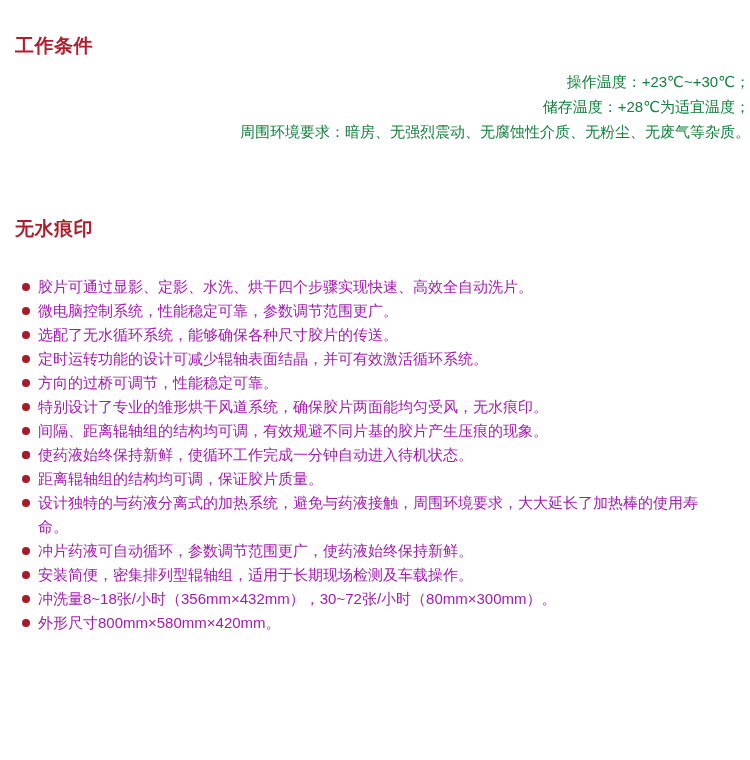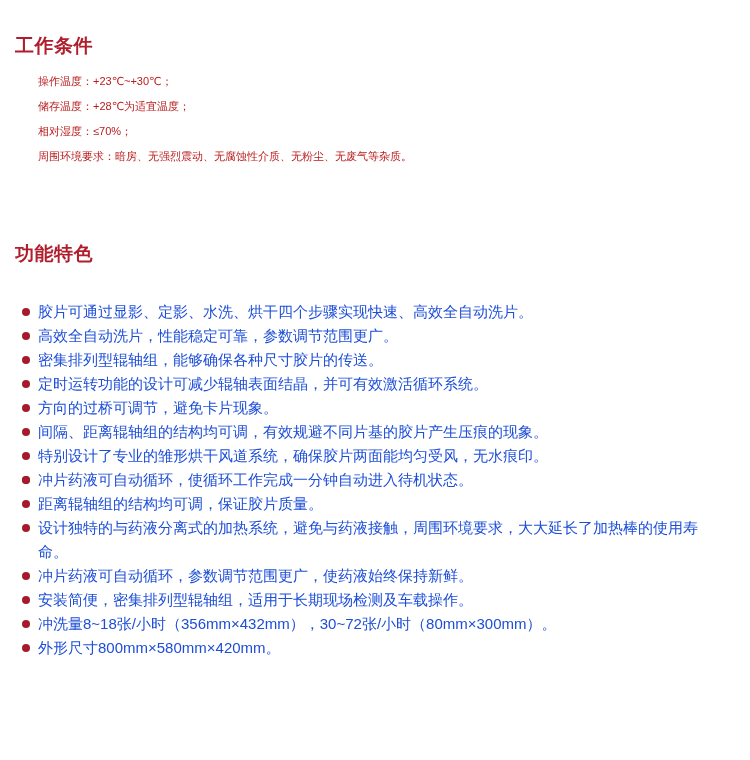--- a/index.html
+++ b/index.html
@@ -21,38 +21,39 @@
     line-height: 20px;
     font-weight: bold;
     color: #b01e2e;
     margin-left: 15px;
     letter-spacing: 0.5px;
   }
   .cond-lines {
     margin: 13px 0 0 38px;
   }
   .cond-line {
-    font-size: 11px;
+    font-size: 15px;
     line-height: 25px;
-    color: #b91c1c;
+    color: #15803d;
+    text-align: right;
   }
   .section-features .section-title {
     margin-top: 75px;
   }
   .features {
     list-style: none;
     margin: 36px 30px 0 22px;
     width: 692px;
   }
   .feature-item {
     position: relative;
     padding-left: 16px;
     font-size: 15px;
     line-height: 24px;
-    color: #1d4ed8;
+    color: #a21caf;
   }
   .bullet {
     position: absolute;
     left: 0;
     top: 8px;
     width: 8px;
     height: 8px;
     border-radius: 50%;
     background: #a61b29;
   }
@@ -60,37 +61,36 @@
 </head>
 <body>
 
 <div class="page">
 
   <section class="section-working-conditions">
     <h2 class="section-title">工作条件</h2>
     <div class="cond-lines">
       <p class="cond-line">操作温度：+23℃~+30℃；</p>
       <p class="cond-line">储存温度：+28℃为适宜温度；</p>
-      <p class="cond-line">相对湿度：≤70%；</p>
       <p class="cond-line">周围环境要求：暗房、无强烈震动、无腐蚀性介质、无粉尘、无废气等杂质。</p>
     </div>
   </section>
 
   <section class="section-features">
-    <h2 class="section-title">功能特色</h2>
+    <h2 class="section-title">无水痕印</h2>
     <ul class="features">
       <li class="feature-item"><span class="bullet"></span><span class="feature-text">胶片可通过显影、定影、水洗、烘干四个步骤实现快速、高效全自动洗片。</span></li>
-      <li class="feature-item"><span class="bullet"></span><span class="feature-text">高效全自动洗片，性能稳定可靠，参数调节范围更广。</span></li>
-      <li class="feature-item"><span class="bullet"></span><span class="feature-text">密集排列型辊轴组，能够确保各种尺寸胶片的传送。</span></li>
+      <li class="feature-item"><span class="bullet"></span><span class="feature-text">微电脑控制系统，性能稳定可靠，参数调节范围更广。</span></li>
+      <li class="feature-item"><span class="bullet"></span><span class="feature-text">选配了无水循环系统，能够确保各种尺寸胶片的传送。</span></li>
       <li class="feature-item"><span class="bullet"></span><span class="feature-text">定时运转功能的设计可减少辊轴表面结晶，并可有效激活循环系统。</span></li>
-      <li class="feature-item"><span class="bullet"></span><span class="feature-text">方向的过桥可调节，避免卡片现象。</span></li>
+      <li class="feature-item"><span class="bullet"></span><span class="feature-text">方向的过桥可调节，性能稳定可靠。</span></li>
+      <li class="feature-item"><span class="bullet"></span><span class="feature-text">特别设计了专业的雏形烘干风道系统，确保胶片两面能均匀受风，无水痕印。</span></li>
       <li class="feature-item"><span class="bullet"></span><span class="feature-text">间隔、距离辊轴组的结构均可调，有效规避不同片基的胶片产生压痕的现象。</span></li>
-      <li class="feature-item"><span class="bullet"></span><span class="feature-text">特别设计了专业的雏形烘干风道系统，确保胶片两面能均匀受风，无水痕印。</span></li>
       <li class="feature-item"><span class="bullet"></span></li>
-      <li class="feature-item"><span class="bullet"></span><span class="feature-text">冲片药液可自动循环，使循环工作完成一分钟自动进入待机状态。</span></li>
+      <li class="feature-item"><span class="bullet"></span><span class="feature-text">使药液始终保持新鲜，使循环工作完成一分钟自动进入待机状态。</span></li>
       <li class="feature-item"><span class="bullet"></span><span class="feature-text">距离辊轴组的结构均可调，保证胶片质量。</span></li>
       <li class="feature-item"><span class="bullet"></span><span class="feature-text">设计独特的与药液分离式的加热系统，避免与药液接触，周围环境要求，大大延长了加热棒的使用寿命。</span></li>
       <li class="feature-item"><span class="bullet"></span><span class="feature-text">冲片药液可自动循环，参数调节范围更广，使药液始终保持新鲜。</span></li>
       <li class="feature-item"><span class="bullet"></span><span class="feature-text">安装简便，密集排列型辊轴组，适用于长期现场检测及车载操作。</span></li>
       <li class="feature-item"><span class="bullet"></span><span class="feature-text">冲洗量8~18张/小时（356mm×432mm），30~72张/小时（80mm×300mm）。</span></li>
       <li class="feature-item"><span class="bullet"></span><span class="feature-text">外形尺寸800mm×580mm×420mm。</span></li>
     </ul>
   </section>
 
 </div>

